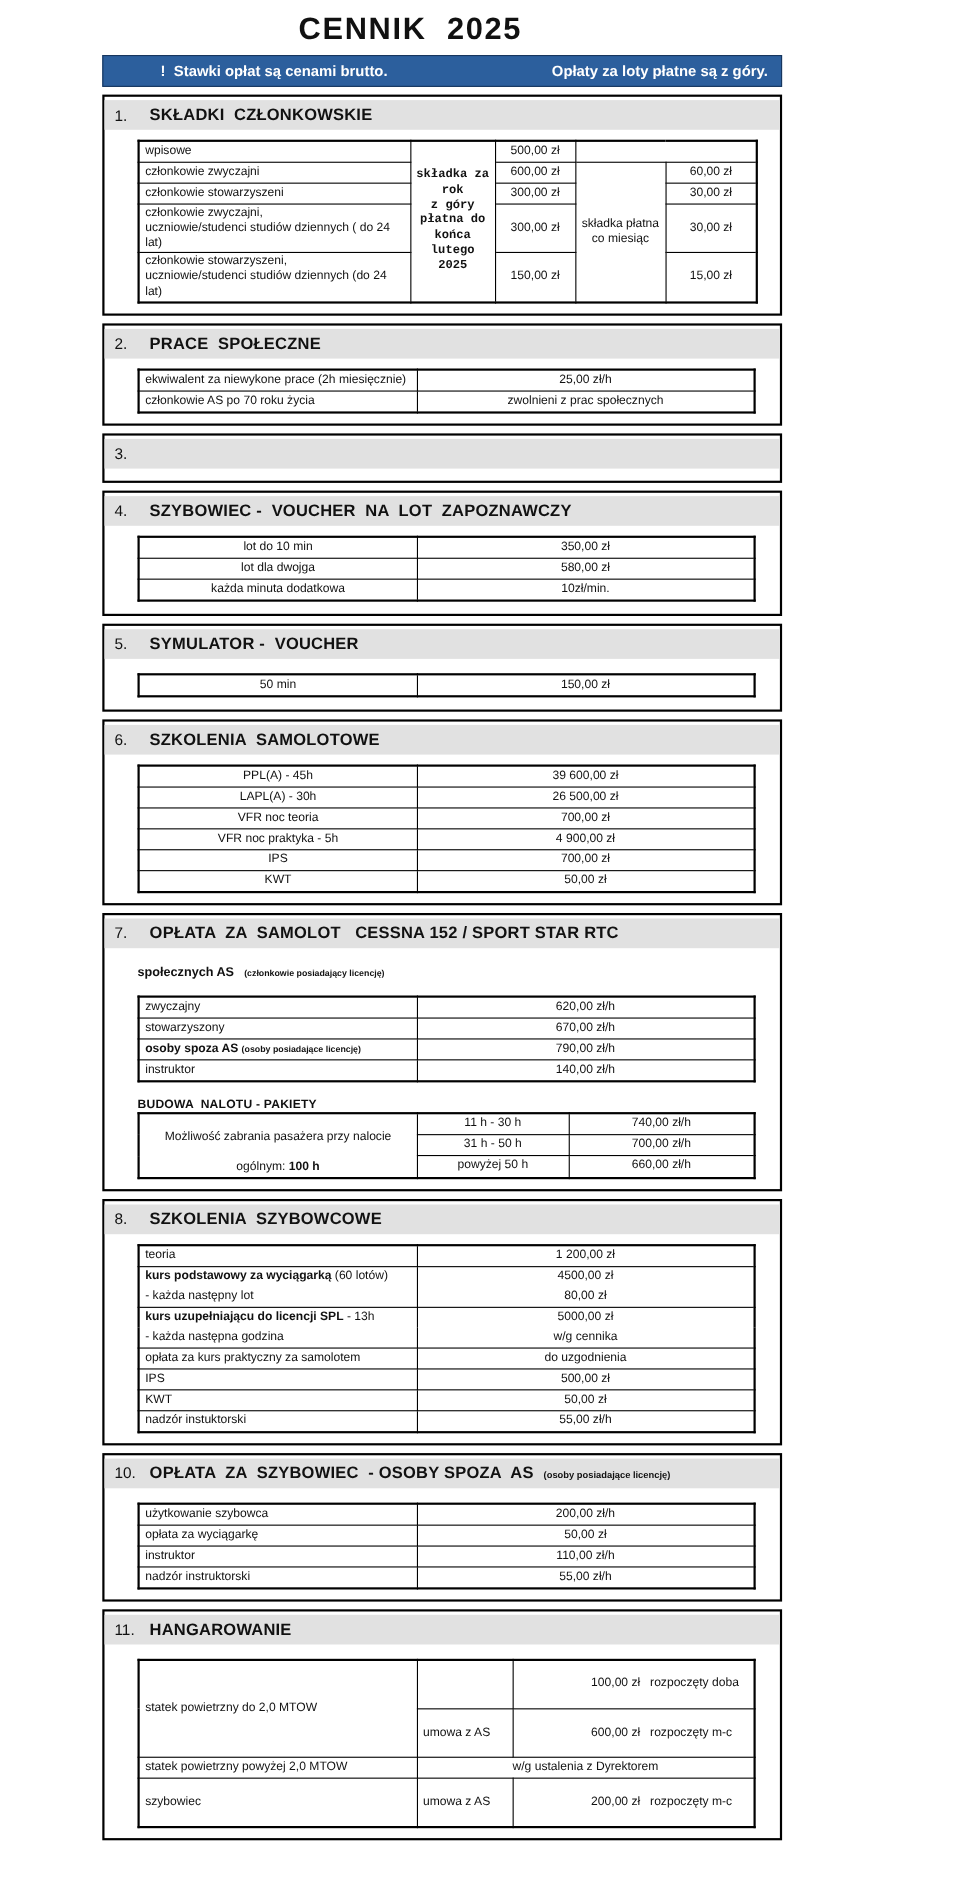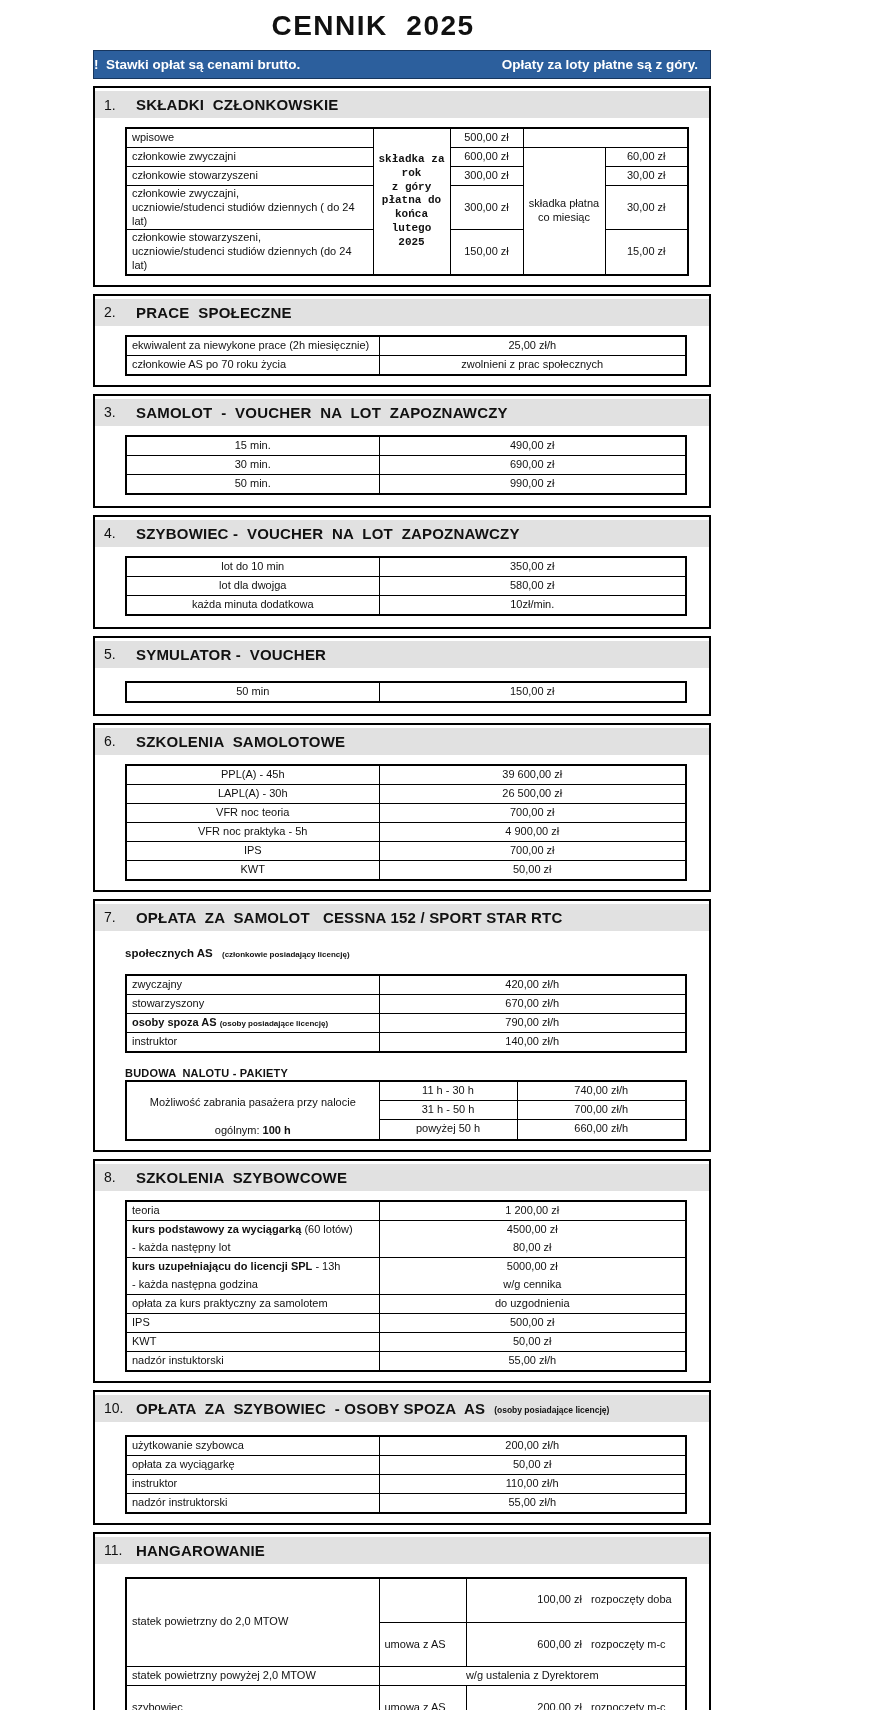--- a/index.html
+++ b/index.html
@@ -2,21 +2,21 @@
 <html><head>
 <meta charset="utf-8">
 <style>
   html,body{margin:0;padding:0;background:#fff;}
   body{width:882px;min-height:1710px;font-family:"Liberation Sans",sans-serif;color:#111;}
   .doc-title{width:560px;margin:10px 0 8px 93px;text-align:center;font-size:28px;font-weight:bold;
              letter-spacing:1.5px;white-space:pre;}
   .content{margin-left:93px;width:618px;}
   .notice{height:27px;background:#2c5f9d;border:1.5px solid #17365e;display:flex;align-items:center;
           color:#fff;font-size:13.5px;font-weight:bold;white-space:pre;}
-  .notice .nl{}
+  .notice .nl{padding-left:52px;}
   .notice .nr{margin-left:auto;padding-right:12px;}
   .sec{border:2px solid #000;margin-top:7px;padding-bottom:9px;background:#fff;}
   .sec-head{background:#e1e1e1;height:27px;display:flex;align-items:center;margin-top:3px;}
   .sec-num{font-size:14px;padding-left:9px;width:32px;flex:none;}
   .sec-title{font-weight:bold;font-size:15px;white-space:pre;letter-spacing:.2px;}
   .sec-title-note{font-size:8.5px;font-weight:bold;margin-left:9px;margin-top:4px;white-space:pre;}
   table.tbl{border-collapse:collapse;width:562px;margin:9px 26px 0 30px;table-layout:fixed;border:2px solid #000;}
   table.tbl td{border:1.4px solid #000;font-size:11px;padding:1px 5px;height:16px;vertical-align:middle;
                white-space:pre-line;line-height:1.25;}
   td.lbl{text-align:left;}
@@ -119,42 +119,21 @@
             <td class="lbl">członkowie AS po 70 roku życia</td>
           <td class="val">zwolnieni z prac społecznych</td>
           </tr>
     </tbody>
       </table>
   </div>
 
   <div class="sec">
     <div class="sec-head">
       <span class="sec-num">3.</span>
-      <span class="sec-title">SAMOLOT  -  VOUCHER  NA  LOT  ZAPOZNAWCZY</span>
-    </div>
-    <table class="tbl ctr">
-      <colgroup>
-          <col style="width:253px">
-          <col>
-        </colgroup>
-      <tbody>
-          <tr>
-            <td class="lbl">15 min.</td>
-          <td class="val">490,00 zł</td>
-          </tr>
-      <tr>
-            <td class="lbl">30 min.</td>
-          <td class="val">690,00 zł</td>
-          </tr>
-      <tr>
-            <td class="lbl">50 min.</td>
-          <td class="val">990,00 zł</td>
-          </tr>
-    </tbody>
-      </table>
+    </div>
     <div class="spacer"></div>
   </div>
 
   <div class="sec">
     <div class="sec-head">
       <span class="sec-num">4.</span>
       <span class="sec-title">SZYBOWIEC -  VOUCHER  NA  LOT  ZAPOZNAWCZY</span>
     </div>
     <table class="tbl ctr">
       <colgroup>
@@ -248,21 +227,21 @@
       <span class="note">(członkowie posiadający licencję)</span>
     </div>
     <table class="tbl" style="margin-top:15px;border-radius:32px;">
       <colgroup>
           <col style="width:253px">
           <col>
         </colgroup>
       <tbody>
           <tr>
             <td class="lbl">zwyczajny</td>
-          <td class="val">420,00  zł/h</td>
+          <td class="val">620,00  zł/h</td>
           </tr>
       <tr>
             <td class="lbl">stowarzyszony</td>
           <td class="val">670,00  zł/h</td>
           </tr>
       <tr>
             <td class="lbl"><span class="b">osoby spoza AS</span> <span class="small-note">(osoby posiadające licencję)</span></td>
           <td class="val">790,00  zł/h</td>
           </tr>
       <tr>

